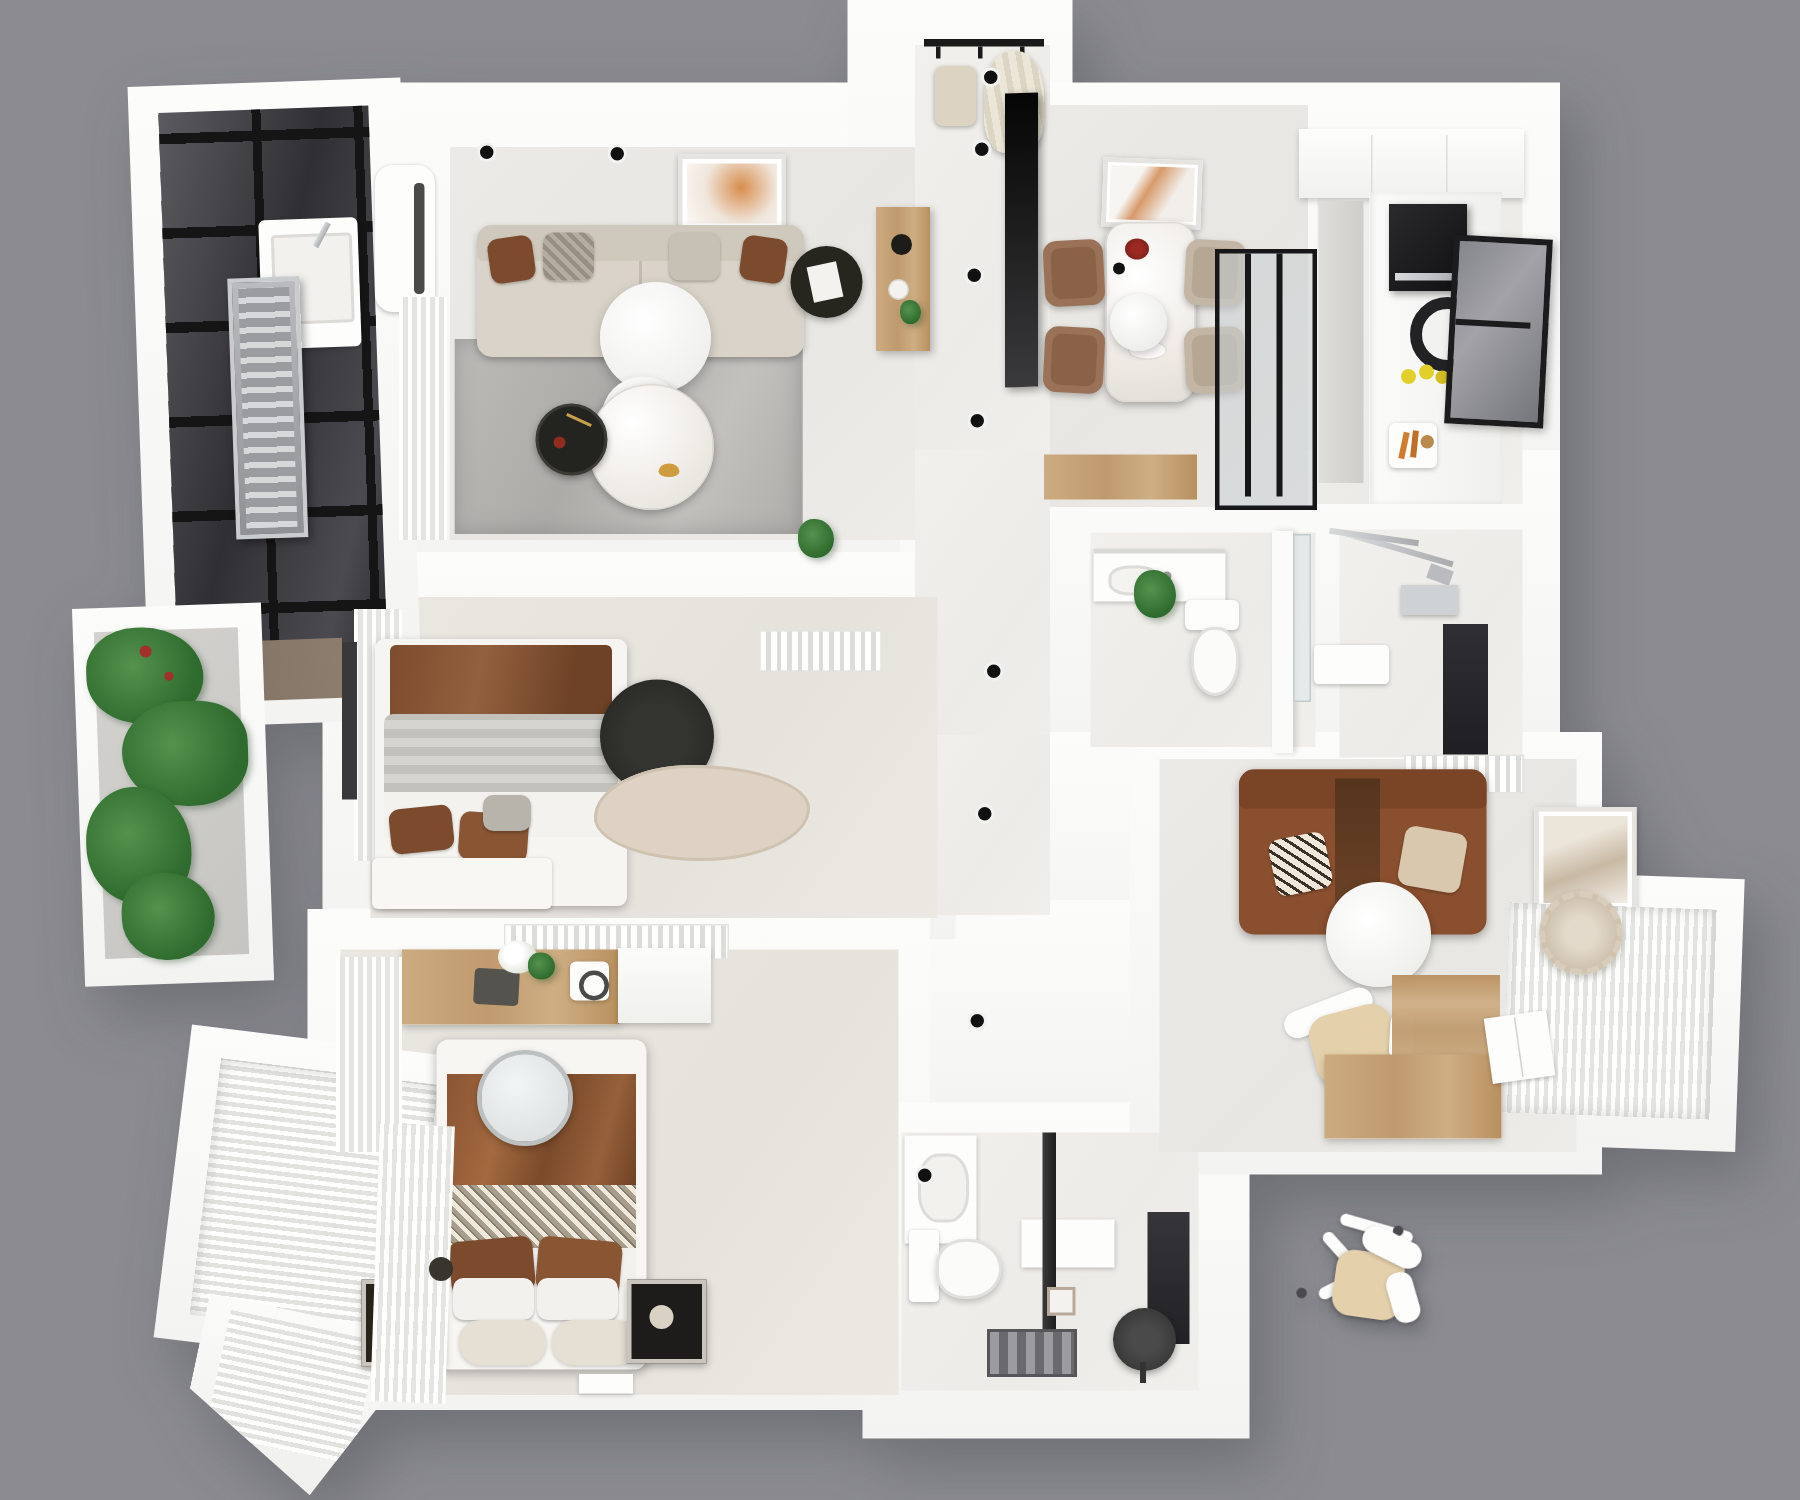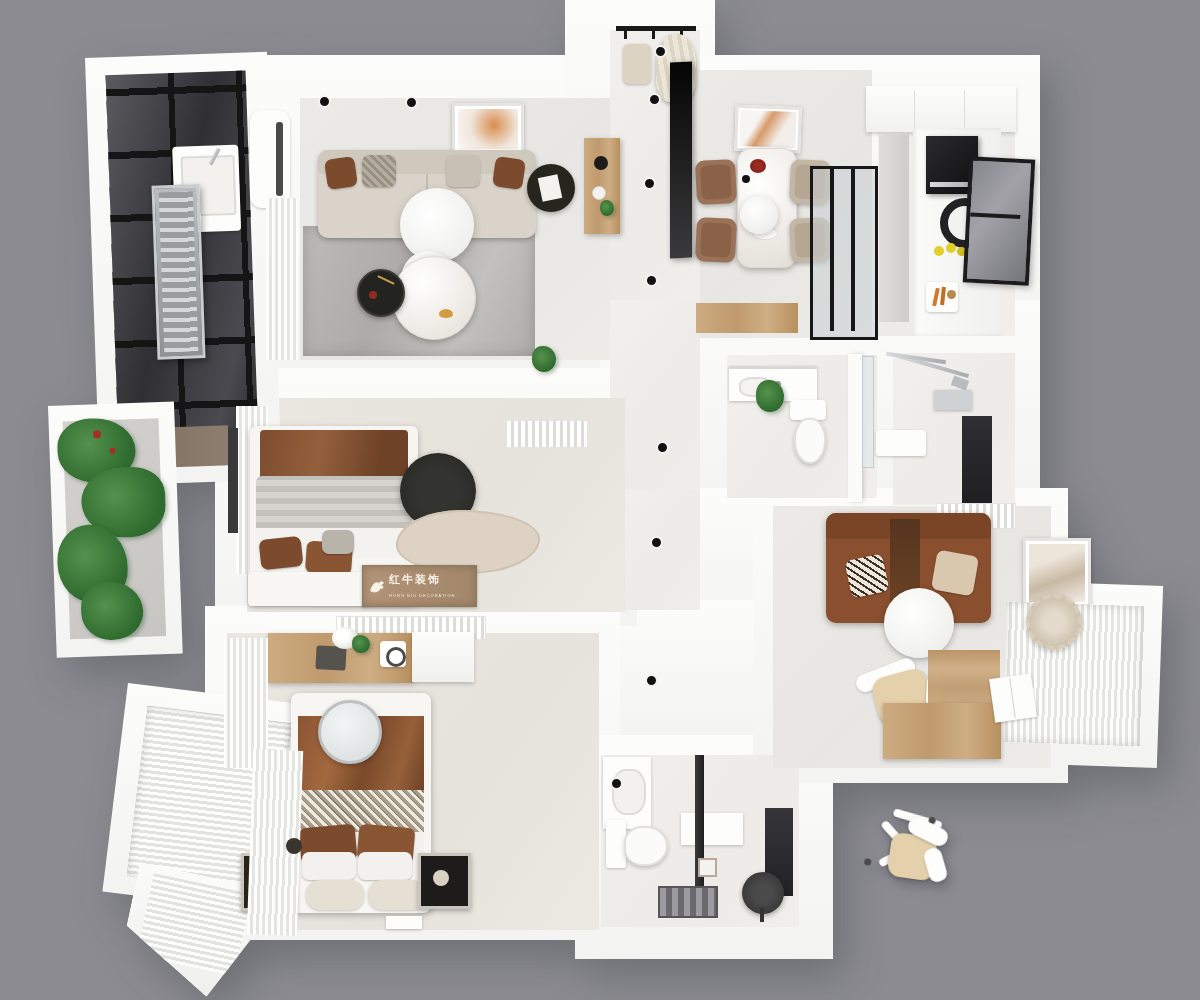--- a/index.html
+++ b/index.html
@@ -244,27 +244,20 @@
       <div class="abs" style="left:6px;top:102px;width:156px;height:30px;background:#f3f2ef"></div>
       <div class="pillow" style="left:10px;top:112px;width:42px;height:30px;background:var(--pillow-brown,#7c4a2c);transform:rotate(-6deg)"></div>
       <div class="pillow" style="left:56px;top:116px;width:46px;height:32px;background:#8a5533;transform:rotate(4deg)"></div>
       <div class="pillow" style="left:72px;top:104px;width:32px;height:24px;background:#b8b4ac"></div>
       <div class="abs" style="left:-2px;top:146px;width:120px;height:34px;background:#f8f7f4;border-radius:4px;box-shadow:0 1px 3px rgba(0,0,0,.2)"></div>
     </div>
     <div class="abs round" style="left:400px;top:453px;width:76px;height:76px;background:radial-gradient(circle,#33332f 40%,#232321);box-shadow:0 2px 6px rgba(0,0,0,.35)"></div>
     <div class="abs" style="left:396px;top:510px;width:144px;height:64px;background:#ddd2c4;border-radius:45% 55% 50% 50%/55% 45% 55% 45%;box-shadow:inset 0 0 0 2px #cfc2b1"></div>
     <div class="abs rib" style="left:506px;top:420px;width:80px;height:26px"></div>
 
-    <div class="sign" style="left:362px;top:565px;width:103px;height:34px">
-      <svg width="18" height="18" viewBox="0 0 26 26" aria-hidden="true">
-        <path d="M3 20 C6 10, 12 5, 16 9 C17 5, 22 5, 23 9 L19 12 C24 13, 23 18, 18 17 C15 23, 7 24, 3 20 Z" fill="#f8f2e7"></path>
-      </svg>
-      <span class="sign-text">红牛装饰</span>
-      <span class="sign-sub">HONG NIU DECORATION</span>
-    </div>
 
     <div class="abs rib" style="left:336px;top:616px;width:148px;height:22px"></div>
     <div class="abs wood" style="left:268px;top:633px;width:145px;height:50px;box-shadow:0 2px 5px rgba(0,0,0,.25)">
       <div class="abs" style="left:48px;top:13px;width:30px;height:24px;background:#55534e;border-radius:3px;transform:rotate(3deg)"></div>
       <div class="abs" style="left:64px;top:-6px;width:26px;height:22px;background:radial-gradient(circle at 40% 40%,#ffffff 30%,#dfe4da 70%);border-radius:50%"></div>
       <div class="abs green-blob" style="left:84px;top:2px;width:18px;height:18px"></div>
       <div class="abs white-card" style="left:112px;top:8px;width:26px;height:26px;border-radius:4px">
           <div class="abs round" style="left:6px;top:6px;width:14px;height:14px;border:3px solid #4a4a48"></div>
         </div>
     </div>

